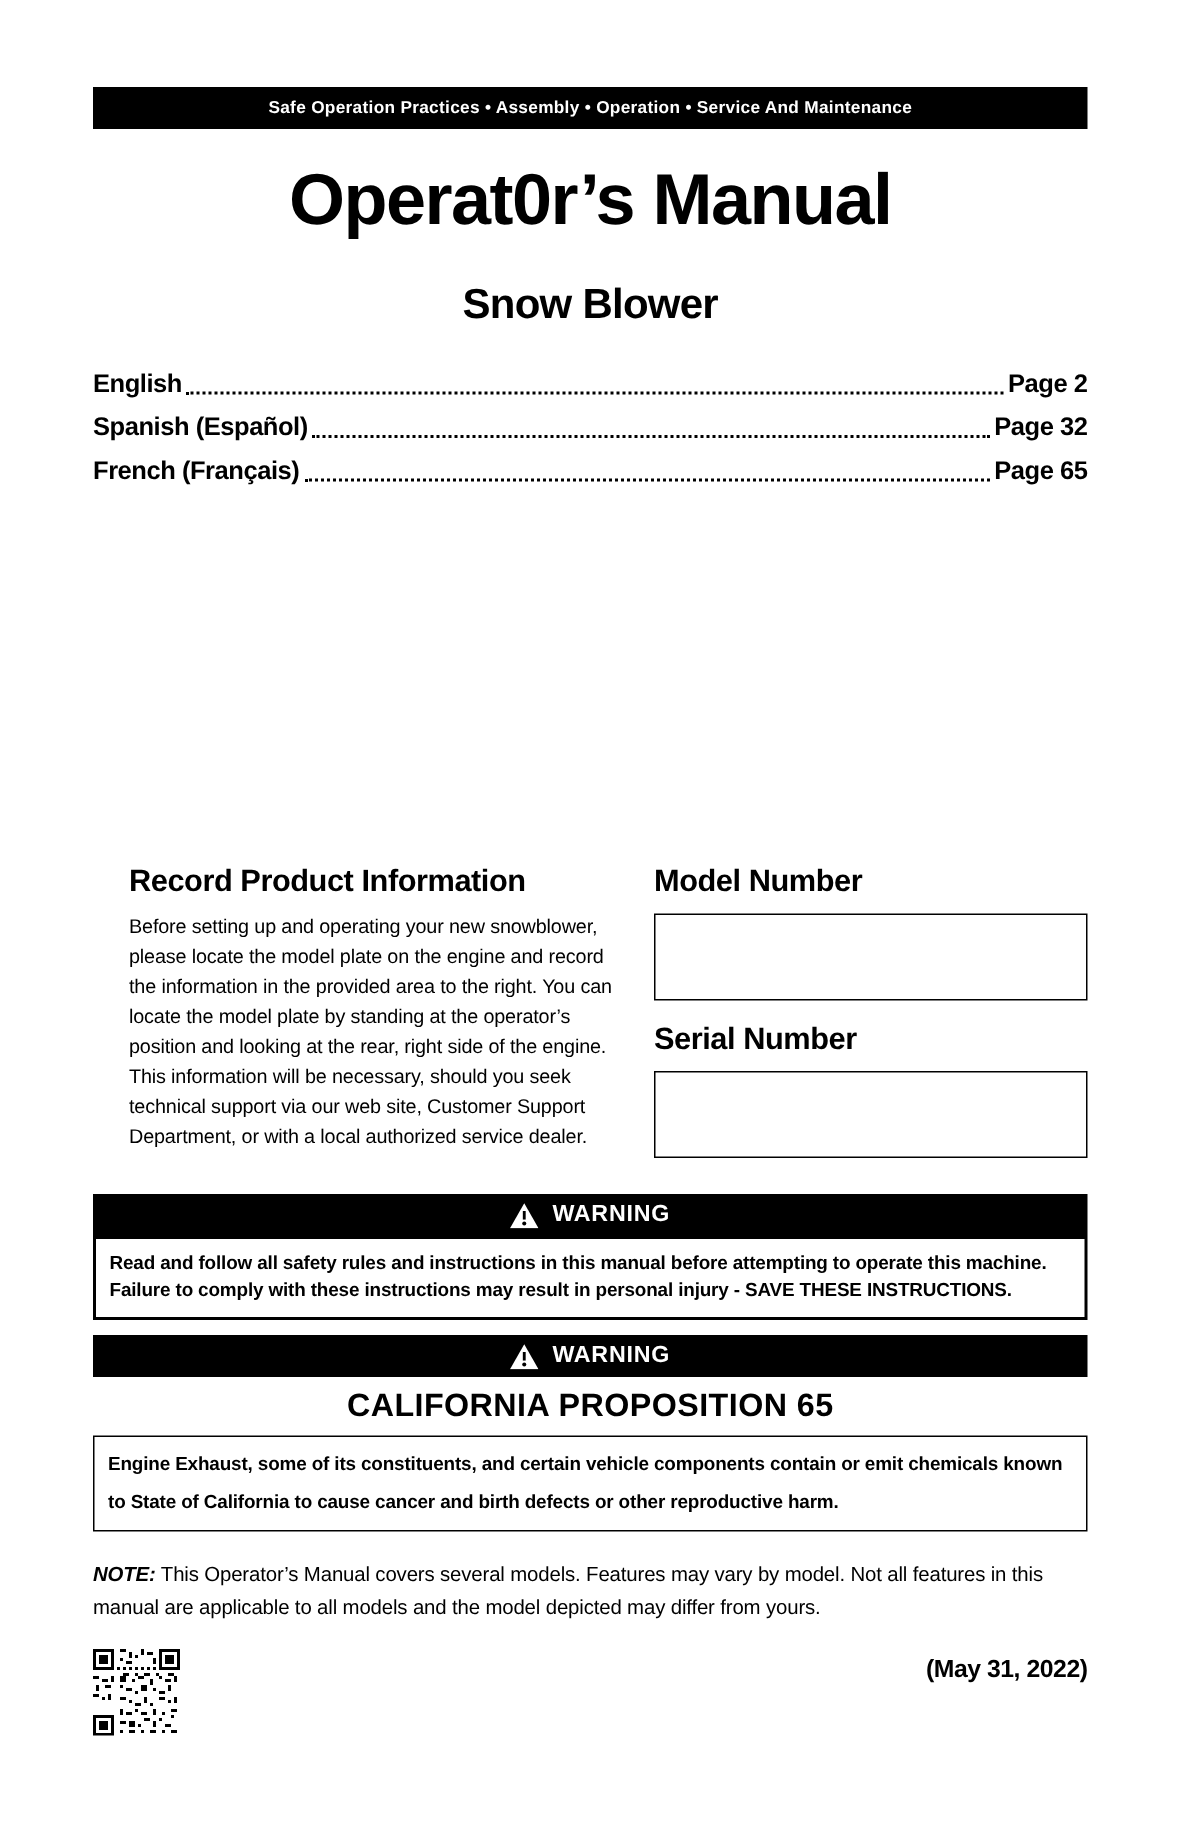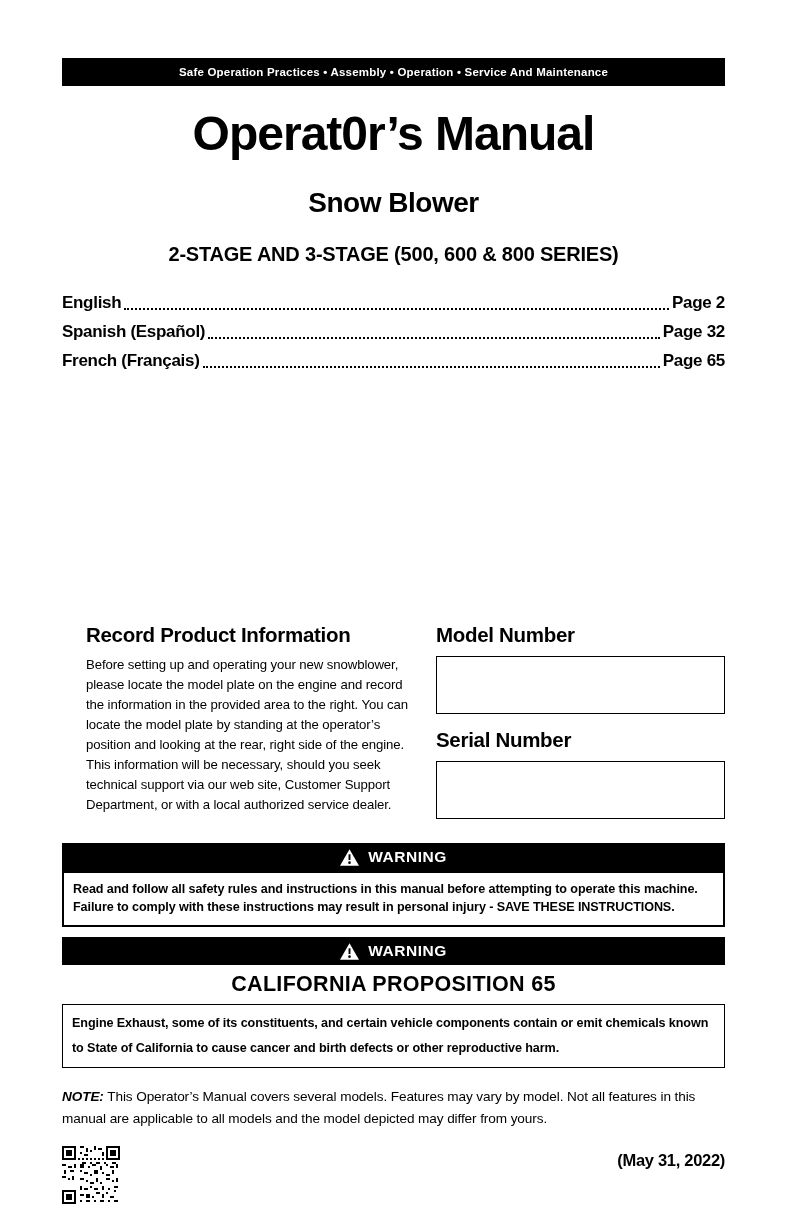--- a/index.html
+++ b/index.html
@@ -166,21 +166,20 @@
 <div class="page">
 
   <div class="banner">
     <span>Safe Operation Practices • Assembly • Operation • Service And Maintenance</span>
   </div>
 
   <h1 class="main-title">Operat0r’s Manual</h1>
 
   <h2 class="sub-title">Snow Blower</h2>
 
-  <div class="series-line">2-STAGE AND 3-STAGE (500, 600 &amp; 800 SERIES)</div>
 
   <div class="toc">
     <div class="toc-row">
       <span class="toc-label">English</span>
       <span class="toc-leader"></span>
       <span class="toc-page">Page 2</span>
     </div>
     <div class="toc-row">
       <span class="toc-label">Spanish (Español)</span>
       <span class="toc-leader"></span>

